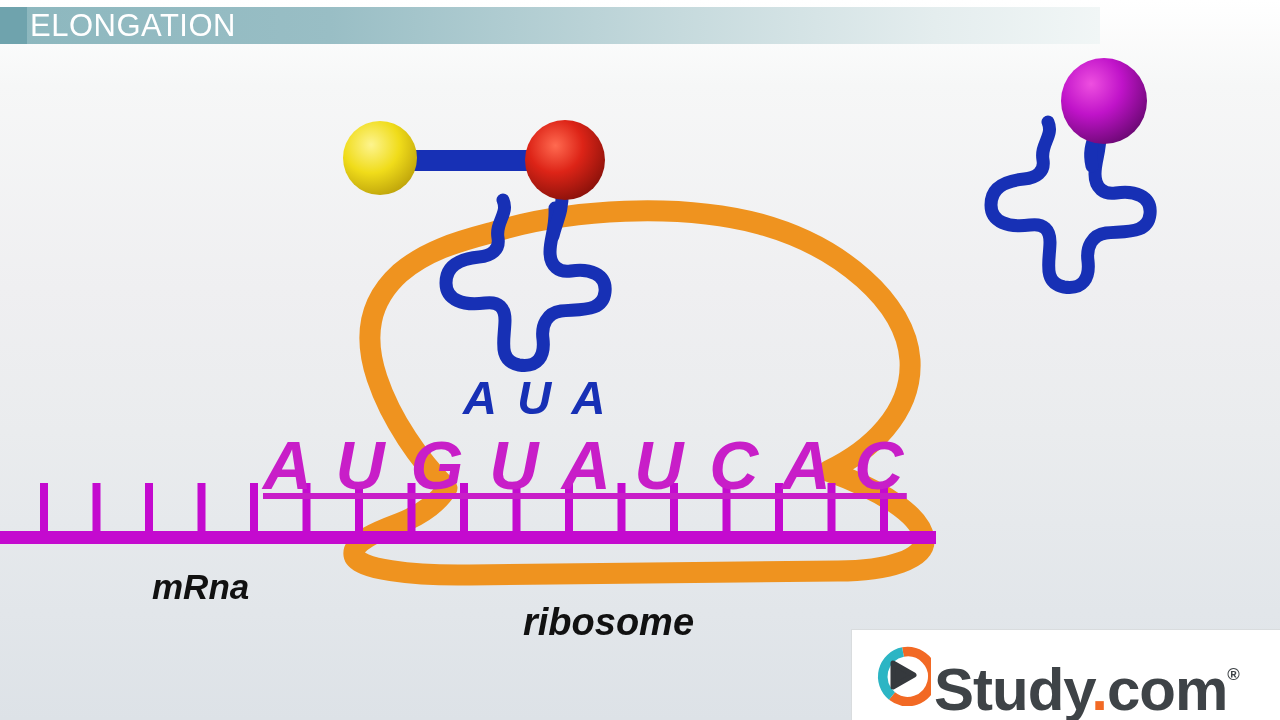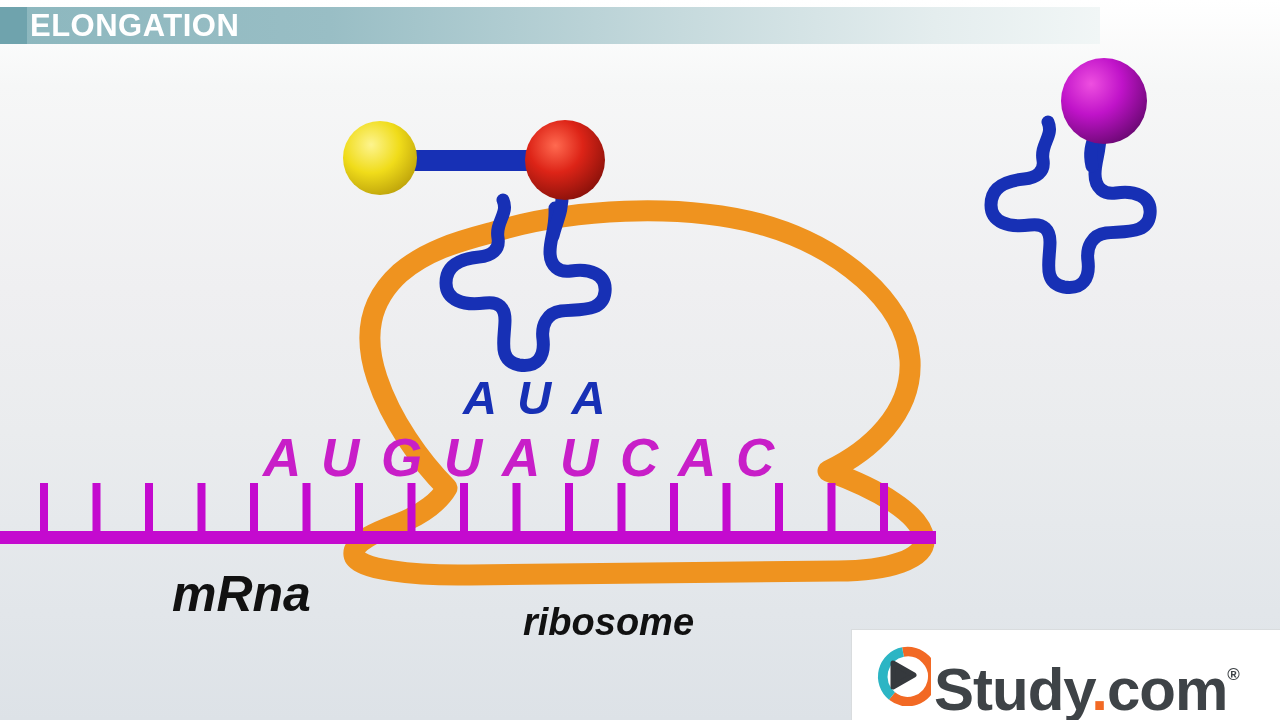--- a/index.html
+++ b/index.html
@@ -22,21 +22,20 @@
   html,body{margin:0;padding:0;background:#ffffff;}
   .stage{
     position:relative;width:1280px;height:720px;overflow:hidden;
     font-family:"Liberation Sans",sans-serif;
     background:linear-gradient(180deg,#ffffff 0%,#f6f7f7 12%,#efeff1 40%,#eaecee 60%,#e2e6ea 85%,#dde2e7 100%);
   }
   
   .header-bar{
     position:absolute;left:0;top:7px;width:1100px;height:37px;
     background:linear-gradient(90deg,var(--header-bar) 0%,#99bec5 30%,#c6dadd 62%,#e4edee 85%,#f1f6f6 100%);
-    font-weight:bold;
   }
   .header-square{
     position:absolute;left:0;top:0;width:27px;height:37px;
     background:var(--header-square);
   }
   .header-title{
     position:absolute;left:30px;top:3px;
     font-size:31px;line-height:31px;color:var(--header-text);
     letter-spacing:0.5px;
   }
@@ -45,22 +44,22 @@
   .ribosome-outline{fill:none;stroke:var(--ribosome);stroke-width:21;stroke-linejoin:round;stroke-linecap:round;}
   .mrna-fill{fill:var(--mrna);}
   .trna-stroke{fill:none;stroke:var(--trna);stroke-width:13;stroke-linecap:round;stroke-linejoin:round;}
   .bond-fill{fill:var(--trna);}
   .stop-y-hi{stop-color:#fdf48e;} .stop-y-mid{stop-color:var(--amino-yellow);} .stop-y-lo{stop-color:#ac8f05;}
   .stop-r-hi{stop-color:#ff6a50;} .stop-r-mid{stop-color:var(--amino-red);} .stop-r-lo{stop-color:#6e0b06;}
   .stop-p-hi{stop-color:#ee4fe0;} .stop-p-mid{stop-color:var(--amino-purple);} .stop-p-lo{stop-color:#4d0455;}
   
   .txt{position:absolute;line-height:1;white-space:pre;font-style:italic;font-weight:bold;}
   .anticodon-left{left:432px;top:374px;font-size:47px;letter-spacing:4.5px;color:var(--trna);margin-left:31px;}
-  .codon-row{left:263px;top:431px;font-size:53px;letter-spacing:3.5px;color:var(--codon-text);}
-  .mrna-label{left:172px;top:569px;font-size:50px;color:var(--label-text);}
+  .codon-row{left:263px;top:431px;font-size:68px;letter-spacing:3.5px;color:var(--codon-text);text-decoration:underline;}
+  .mrna-label{left:152px;top:569px;font-size:35px;color:var(--label-text);}
   .ribosome-label{left:523px;top:603px;font-size:38px;color:var(--label-text);}
   .hist-label{left:915px;top:76px;font-size:72px;color:var(--hist-text);}
   .gug-label{left:990px;top:303px;font-size:47px;letter-spacing:5px;color:var(--trna);}
   
   .logo-box{
     position:absolute;left:851px;top:629px;width:429px;height:91px;
     background:#ffffff;border-top:1px solid #d9dcde;border-left:1px solid #d9dcde;
   }
   .logo-icon{position:absolute;left:19px;top:16px;}
   .logo-text{

